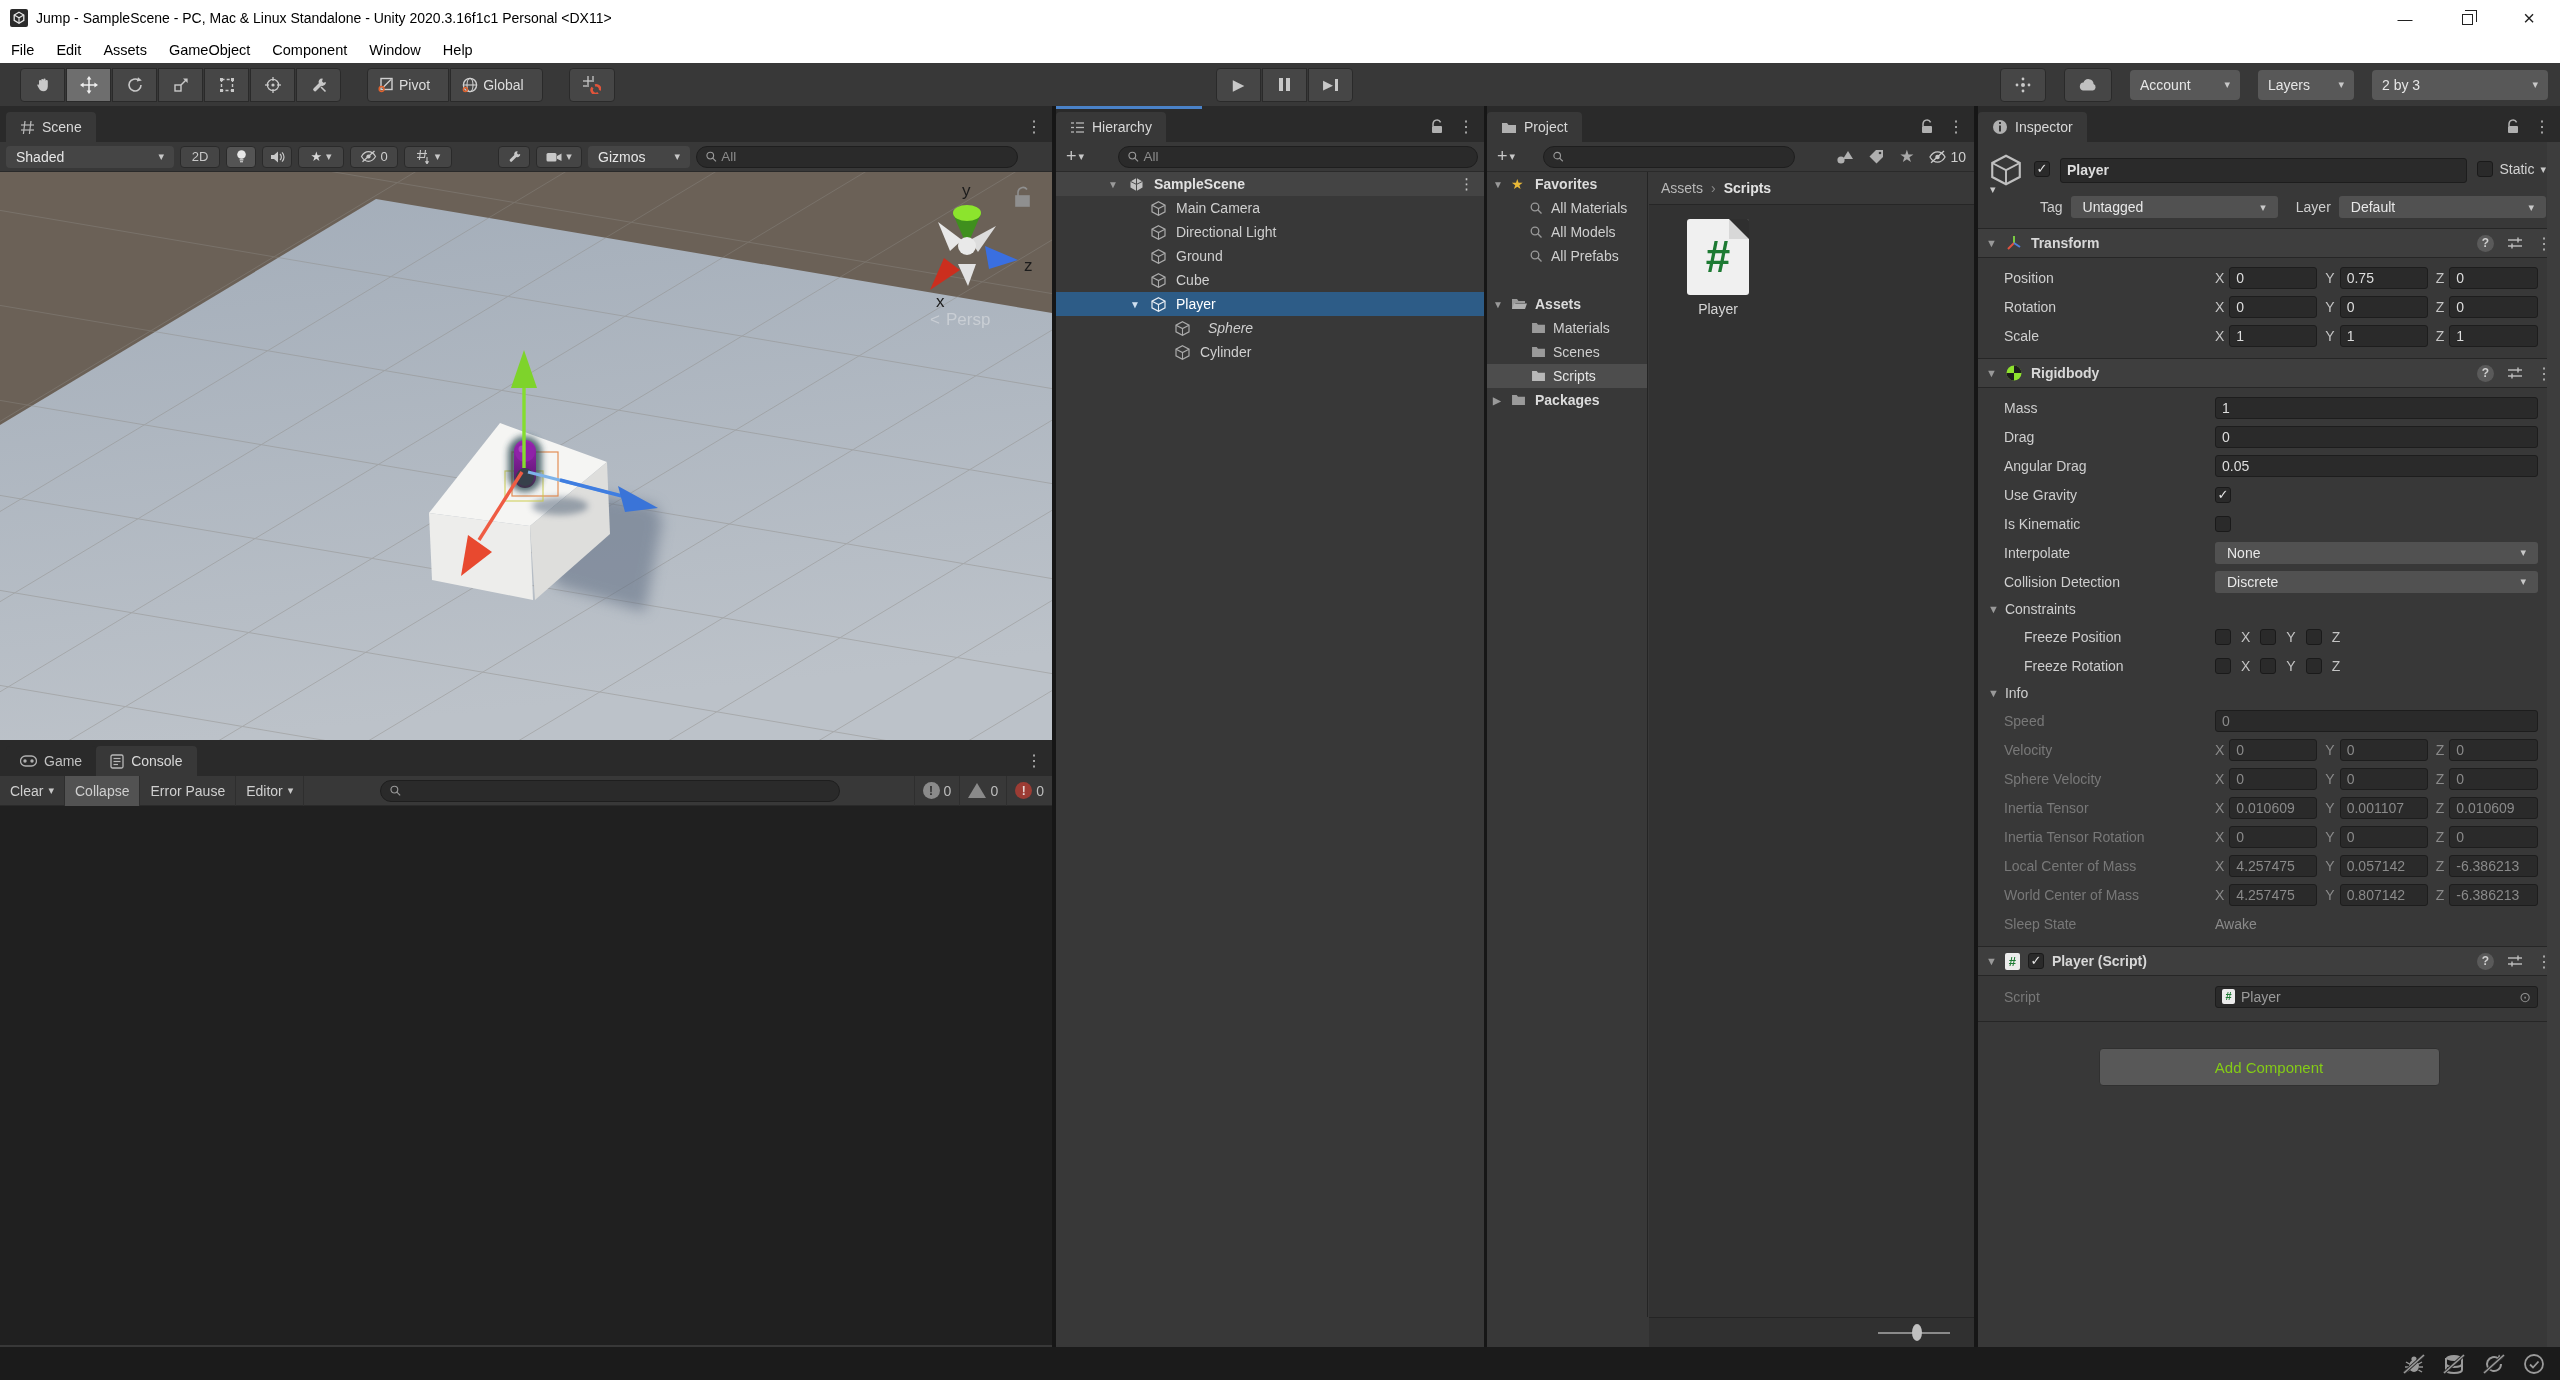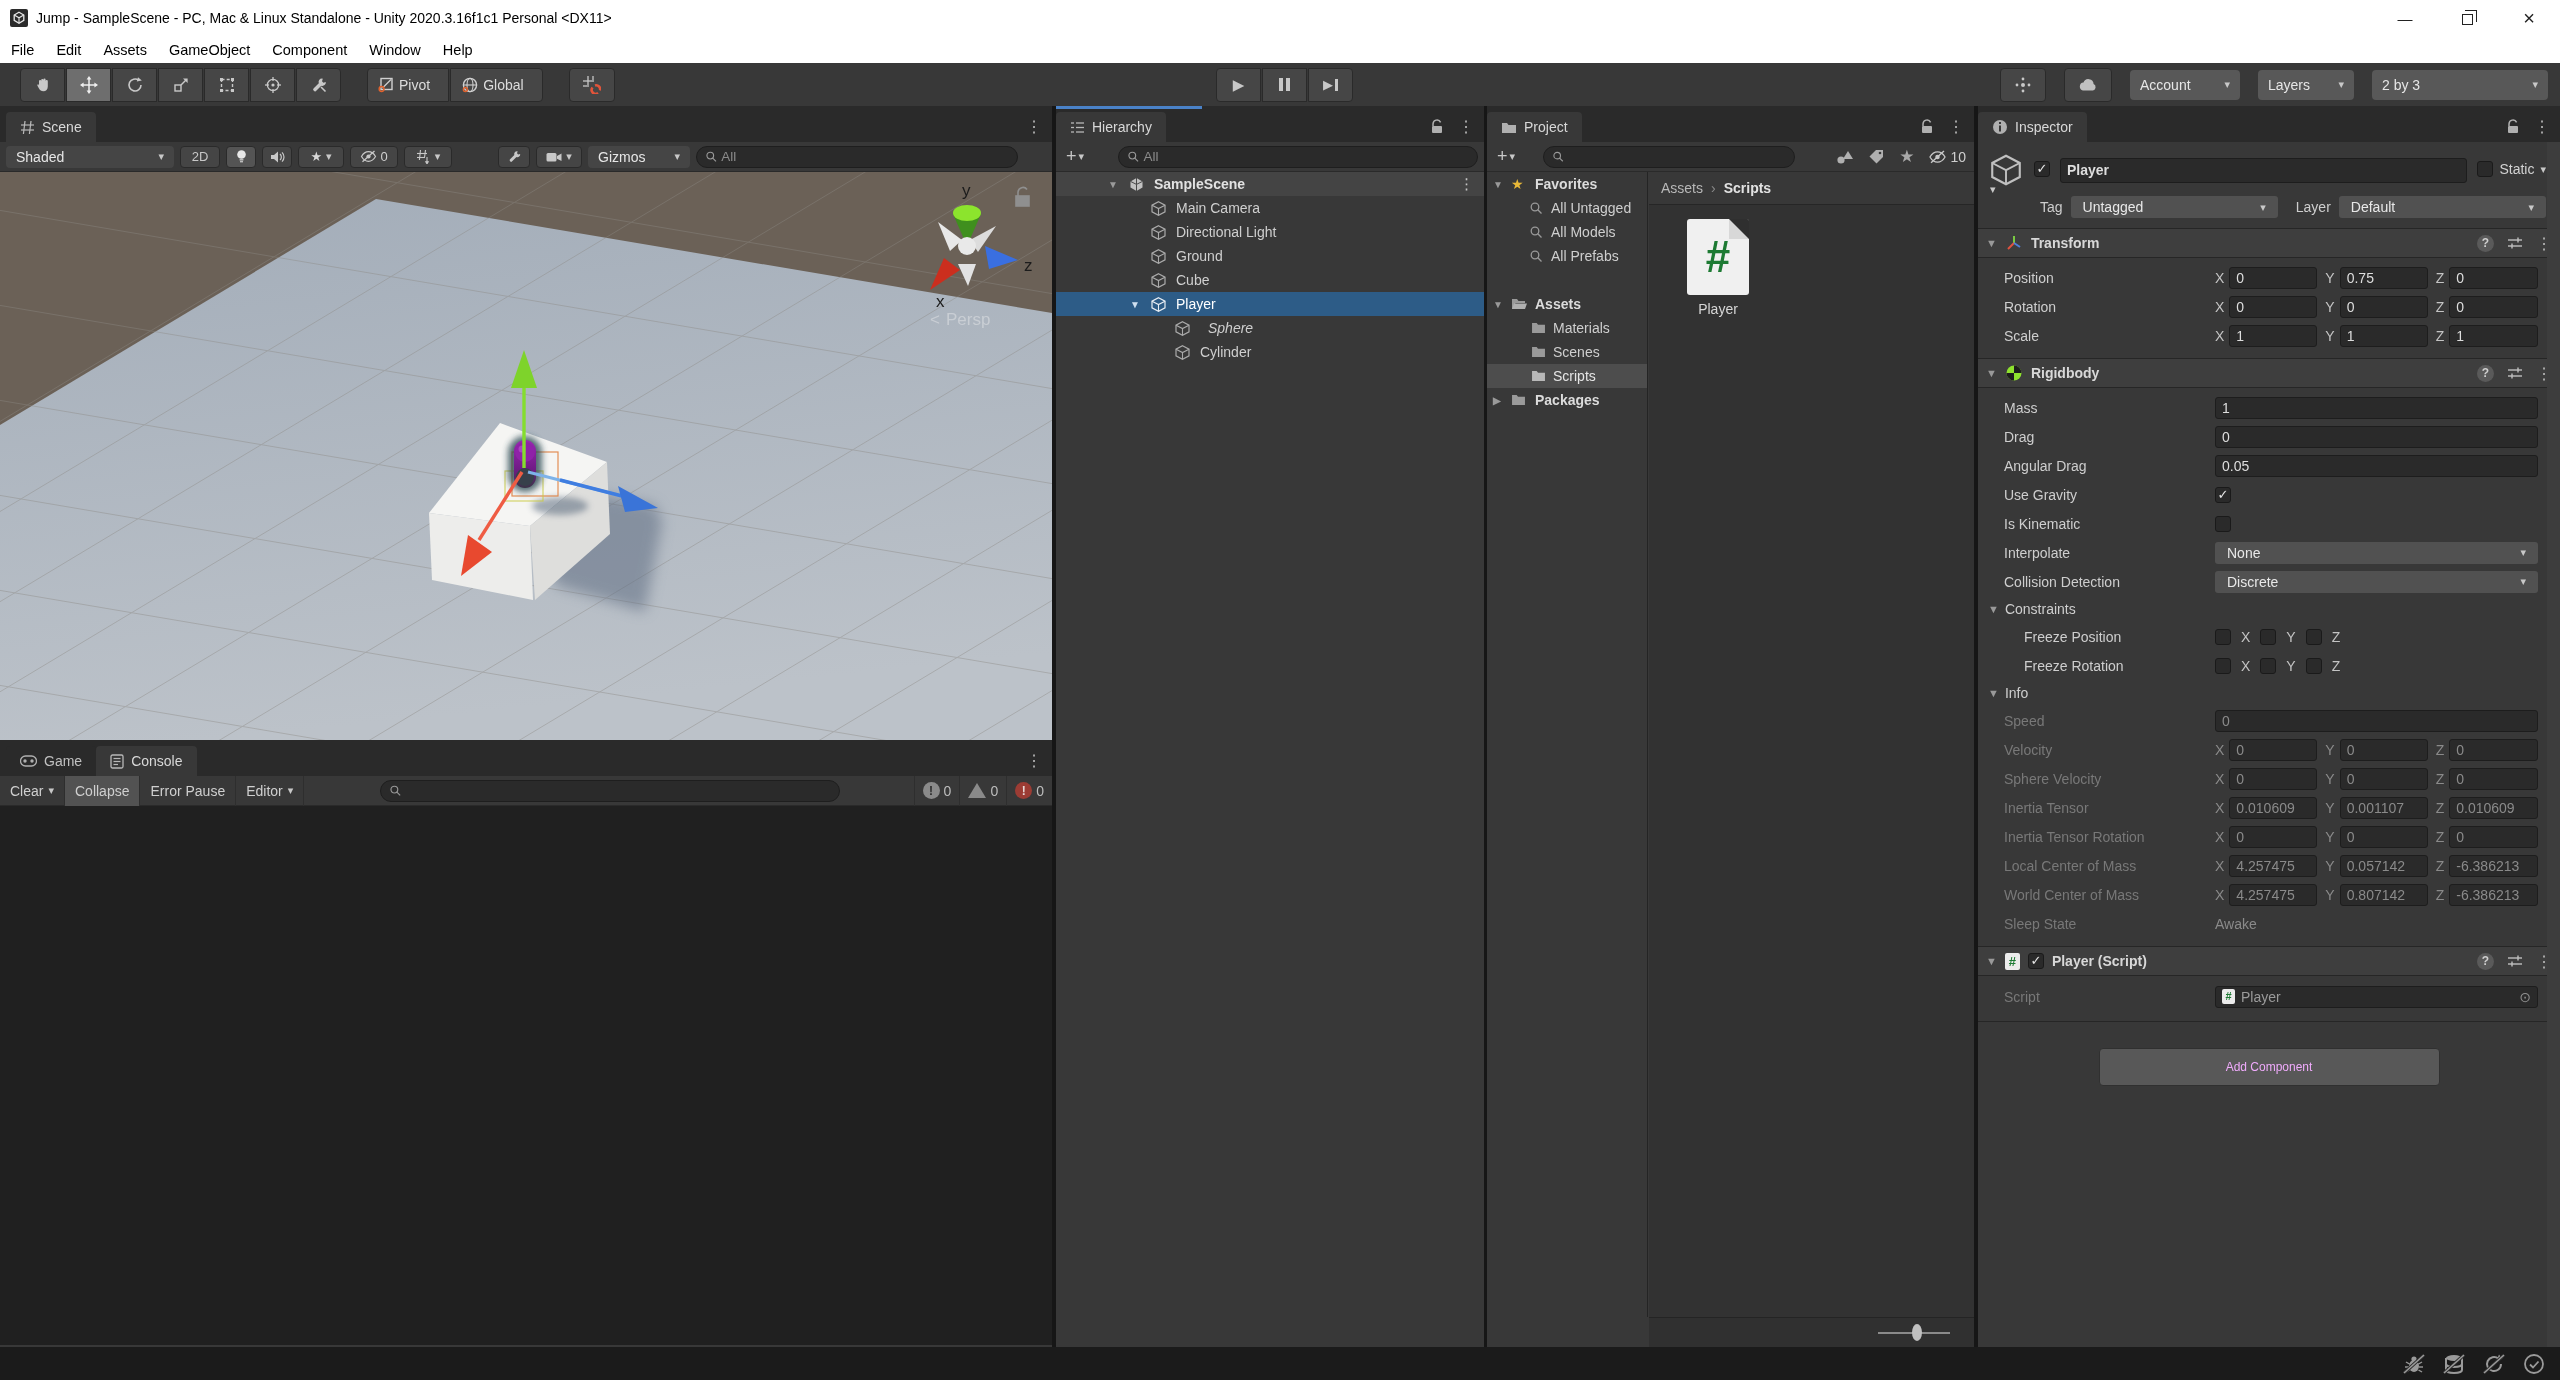--- a/index.html
+++ b/index.html
@@ -82,21 +82,21 @@
   .nfield { flex:1; min-width:0; height:22px; background:#2a2a2a; border:1px solid #1d1d1d; border-radius:3px;
     padding:0 6px; line-height:20px; color:#dedede; white-space:nowrap; overflow:hidden; }
   .dropfield { flex:1; height:22px; background:#515151; border-radius:3px; display:flex; align-items:center; padding:0 12px; color:#e8e8e8; }
   .dropfield .caret { margin-left:auto; }
   .cb { width:16px; height:16px; background:#2a2a2a; border:1px solid #1a1a1a; border-radius:3px; color:#e8e8e8;
     font-size:13px; line-height:14px; text-align:center; flex:none; }
   .foldico { color:#999; font-size:11px; }
   .helpico { width:17px; height:17px; border-radius:50%; background:#5a5a5a; color:#cfcfcf; font-size:12px; font-weight:bold;
     display:flex; align-items:center; justify-content:center; }
   .addcomp { display:block; margin:26px auto 0; width:341px; height:38px; background:#585858; border:1px solid #303030;
-    border-radius:4px; color:#f0abfc; font-size:12px; display:flex; align-items:center; justify-content:center; }
+    border-radius:4px; color:#84cc16; font-size:15px; display:flex; align-items:center; justify-content:center; }
 
   
   .cbtn { padding:0 10px; height:30px; display:flex; align-items:center; gap:5px; color:#cfcfcf; border-right:1px solid #2e2e2e; }
   .cbtn.on { background:#525252; }
   .ccount { display:flex; align-items:center; gap:4px; padding:0 8px; color:#bdbdbd; border-left:1px solid #2e2e2e; height:30px; }
   .badge { width:17px; height:17px; border-radius:50%; background:#8a8a8a; color:#2c2c2c; font-weight:bold; font-size:12px;
     display:flex; align-items:center; justify-content:center; }
   .tri { width:0; height:0; border-left:9px solid transparent; border-right:9px solid transparent; border-bottom:15px solid #8a8a8a; position:relative; }
 
   .statusbar { position:absolute; left:0; top:1347px; width:2560px; height:33px; background:#1b1b1b; display:flex; align-items:center; justify-content:flex-end; gap:16px; padding-right:14px; }
@@ -689,21 +689,21 @@
       <div class="prow bold">
         <span class="fold" style="position:absolute; left:6px; font-size:10px; color:#9a9a9a;">▼</span>
         <span style="position:absolute; left:24px; color:#e8b838; font-weight:normal;">★</span>
         <span style="position:absolute; left:48px;">Favorites</span>
       </div>
       <div class="prow">
         <svg style="position:absolute; left:42px;" width="14" height="14" viewBox="0 0 14 14">
           <circle cx="6" cy="6" r="3.8" fill="none" stroke="#999" stroke-width="1.3"></circle>
             <line x1="8.8" y1="8.8" x2="12.5" y2="12.5" stroke="#999" stroke-width="1.3"></line>
         </svg>
-        <span style="position:absolute; left:64px; white-space:nowrap;">All Untagged</span>
+        <span style="position:absolute; left:64px; white-space:nowrap;">All Materials</span>
       </div>
       <div class="prow">
         <svg style="position:absolute; left:42px;" width="14" height="14" viewBox="0 0 14 14">
           <circle cx="6" cy="6" r="3.8" fill="none" stroke="#999" stroke-width="1.3"></circle>
             <line x1="8.8" y1="8.8" x2="12.5" y2="12.5" stroke="#999" stroke-width="1.3"></line>
         </svg>
         <span style="position:absolute; left:64px; white-space:nowrap;">All Models</span>
       </div>
       <div class="prow">
         <svg style="position:absolute; left:42px;" width="14" height="14" viewBox="0 0 14 14">

